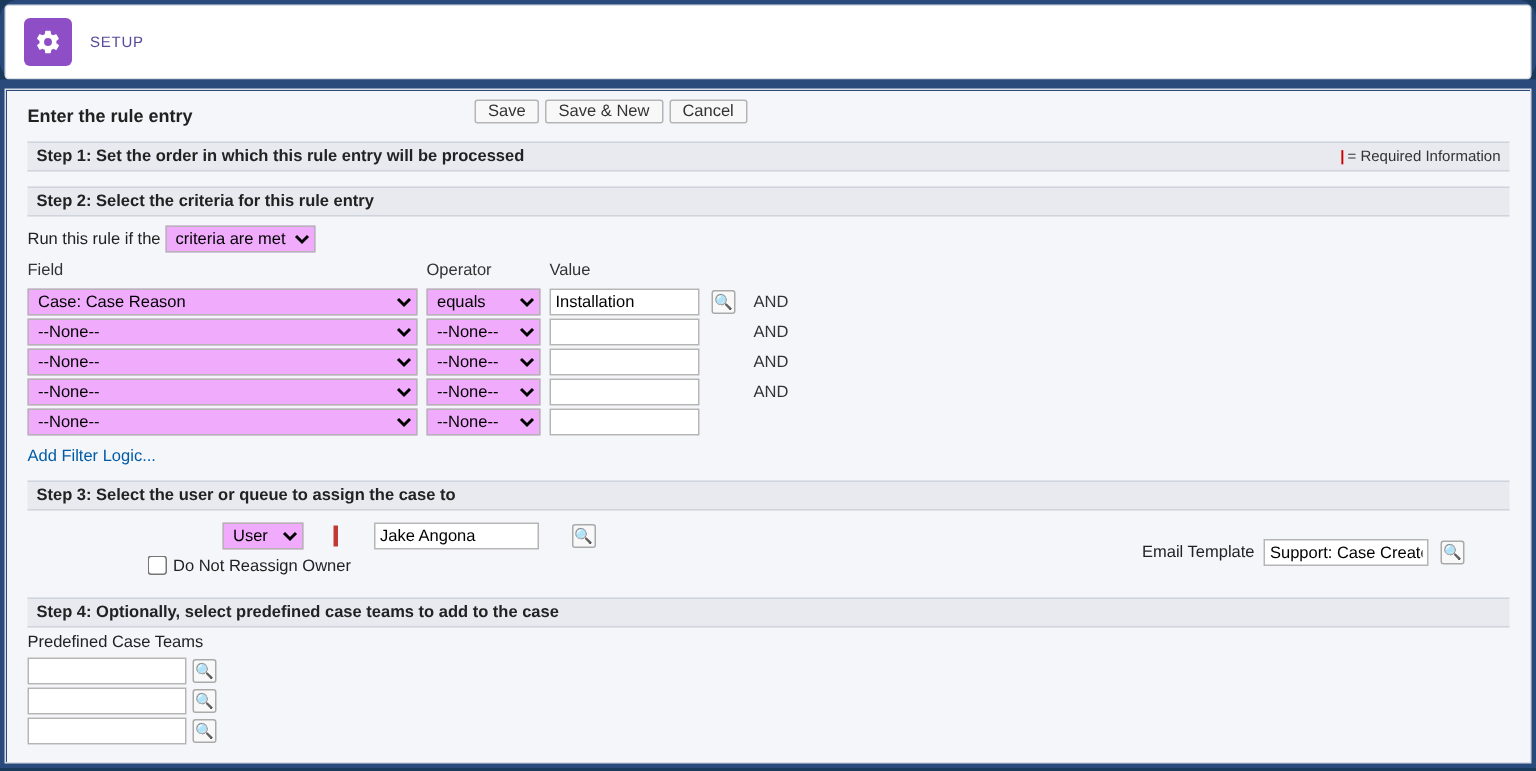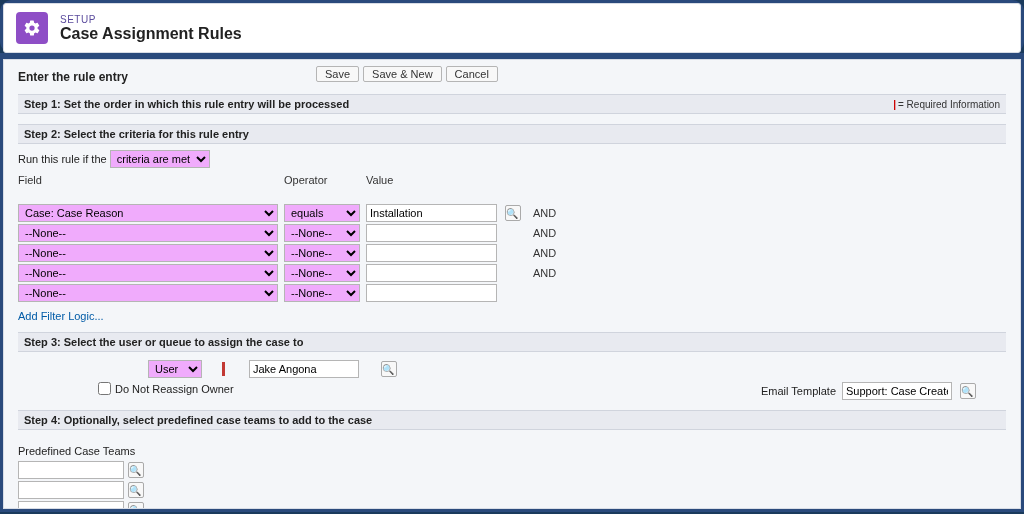--- a/index.html
+++ b/index.html
@@ -116,31 +116,31 @@
 
   select {
     font-size: 11px;
     border: 1px solid #b5b5b5;
     background: #f0abfc;
     height: 18px;
     padding: 0 2px;
   }
   .field-select { width: 260px; }
   .op-select { width: 76px; }
-  .val-input { width: 131px; }
+  .val-input { width: 100px; }
 
   .criteria-table {
     margin-top: 4px;
   }
   .criteria-head {
     display: flex;
     gap: 6px;
     font-size: 11px;
     color: #333;
-    margin-bottom: 18px;
+    margin-bottom: 6px;
   }
   .criteria-head > div:nth-child(1){ width: 260px; }
   .criteria-head > div:nth-child(2){ width: 76px; }
   .criteria-head > div:nth-child(3){ width: 108px; }
   .criteria-row {
     display: flex;
     gap: 6px;
     align-items: center;
     margin-bottom: 2px;
   }
@@ -198,21 +198,20 @@
 
 <div class="outer">
   <div class="header-card">
     <div class="header-icon">
       <svg viewBox="0 0 24 24">
           <path d="M19.4 13a7.5 7.5 0 0 0 .1-1 7.5 7.5 0 0 0-.1-1l2.1-1.6a.5.5 0 0 0 .1-.6l-2-3.5a.5.5 0 0 0-.6-.2l-2.5 1a7.3 7.3 0 0 0-1.7-1l-.4-2.6A.5.5 0 0 0 14 2h-4a.5.5 0 0 0-.5.4l-.4 2.6a7.3 7.3 0 0 0-1.7 1l-2.5-1a.5.5 0 0 0-.6.2l-2 3.5a.5.5 0 0 0 .1.6L4.5 11a7.5 7.5 0 0 0-.1 1 7.5 7.5 0 0 0 .1 1l-2.1 1.6a.5.5 0 0 0-.1.6l2 3.5a.5.5 0 0 0 .6.2l2.5-1a7.3 7.3 0 0 0 1.7 1l.4 2.6A.5.5 0 0 0 10 22h4a.5.5 0 0 0 .5-.4l.4-2.6a7.3 7.3 0 0 0 1.7-1l2.5 1a.5.5 0 0 0 .6-.2l2-3.5a.5.5 0 0 0-.1-.6ZM12 15.5A3.5 3.5 0 1 1 15.5 12 3.5 3.5 0 0 1 12 15.5Z"></path>
         </svg>
     </div>
     <div class="header-text">
       <div class="setup">SETUP</div>
-      <div class="title">Case Assignment Rules</div>
     </div>
   </div>
 </div>
 
 <div class="content-wrap">
   <div class="content-area">
 
     <div class="section-title">Enter the rule entry</div>
 
     <div class="btn-row top">
@@ -293,32 +292,32 @@
           <option>User</option>
         </select>
         <span class="req-bar"></span>
         <input type="text" class="assign-input" value="Jake Angona" style="">
         <span class="lookup-icon">🔍</span>
       </div>
       <div class="checkbox-row">
         <input type="checkbox" style="">
         <span>Do Not Reassign Owner</span>
       </div>
-      <div class="email-tpl" style="top:22px;">
+      <div class="email-tpl" style="top:11px;">
         <span class="email-label">Email Template</span>
         <input type="text" value="Support: Case Created (Pho" style="">
         <span class="lookup-icon">🔍</span>
       </div>
     </div>
 
     
     <div class="step-bar">
       <span>Step 4: Optionally, select predefined case teams to add to the case</span>
     </div>
-    <div style="margin-top:15px;">Predefined Case Teams</div>
+    <div style="margin-top:4px;">Predefined Case Teams</div>
     <div class="ct-inputs" id="ct-rows">
         <div class="ct-row">
           <input type="text" value="" style="">
           <span class="lookup-icon">🔍</span>
         </div>
         <div class="ct-row">
           <input type="text" value="" style="">
           <span class="lookup-icon">🔍</span>
         </div>
         <div class="ct-row">

